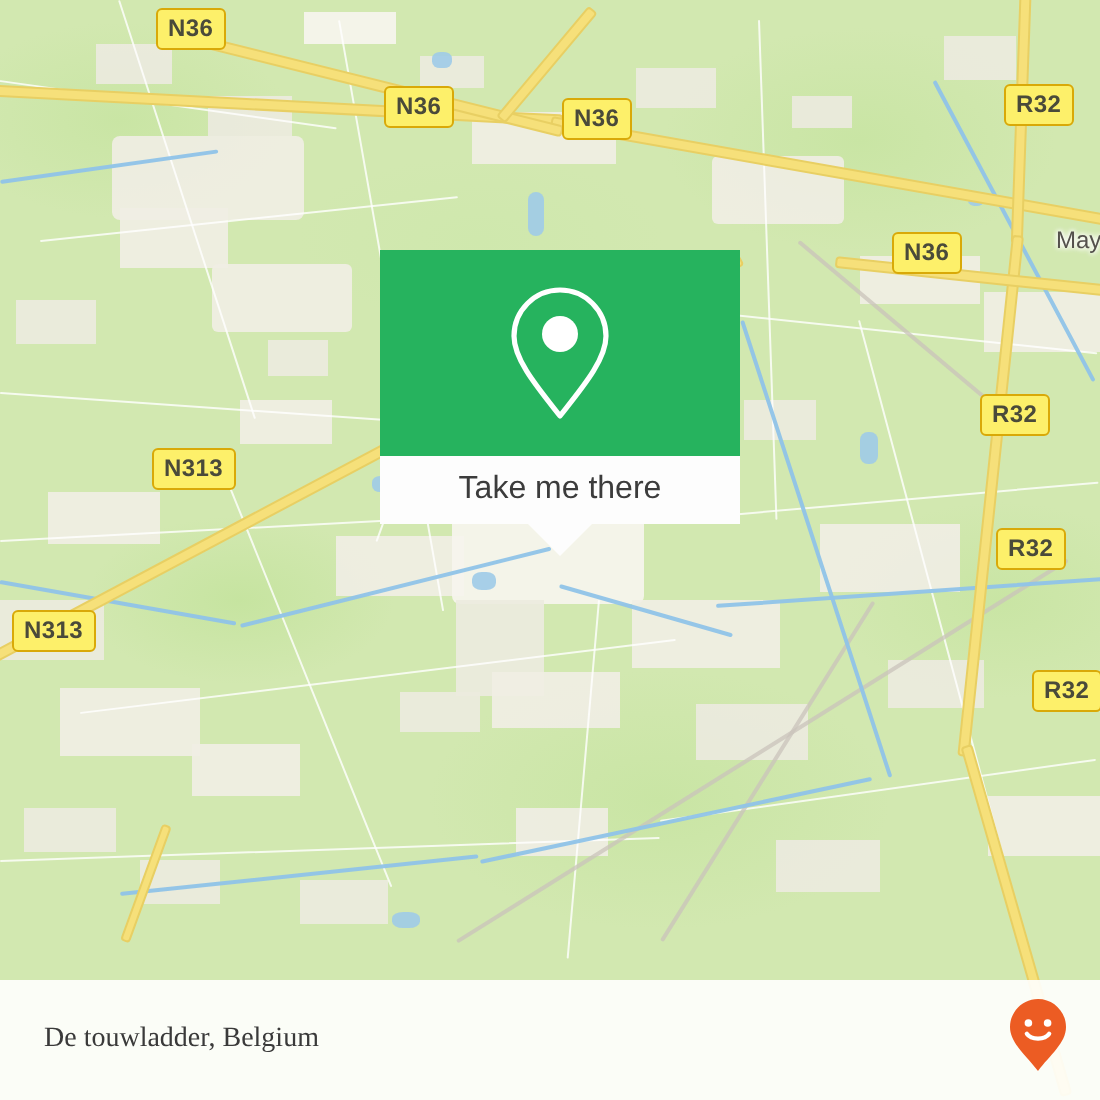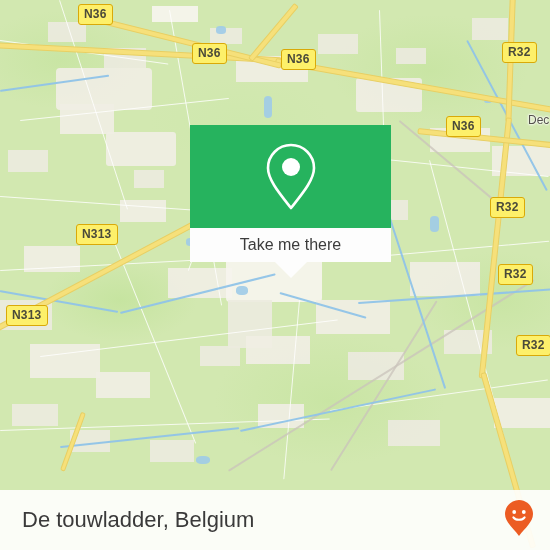--- a/index.html
+++ b/index.html
@@ -57,21 +57,21 @@
     white-space:nowrap;
     letter-spacing:.2px;
   }
   .placelabel{
     position:absolute;
     color:#54514c;font-size:12px;white-space:nowrap;
     text-shadow:0 0 3px #fff,0 0 3px #fff,0 0 2px #fff;
   }
 
   
-  .callout{position:absolute;left:190px;top:125px;width:201px;}
+  .callout{position:absolute;left:190px;top:125px;width:180px;}
   .callout-top{
     height:103px;background:#26b35e;
     display:flex;align-items:center;justify-content:center;
   }
   .pin-svg{display:block;}
   .callout-bottom{
     height:34px;background:#fdfdfd;
     display:flex;align-items:center;justify-content:center;
     color:#3c3c3c;font-size:16px;
   }
@@ -94,21 +94,21 @@
 
   
   .bottombar{
     position:absolute;left:0;top:490px;width:550px;height:60px;
     background:rgba(255,255,255,.90);
     display:flex;align-items:center;
     overflow:hidden;
   }
   .bottom-title{
     position:absolute;left:22px;top:50%;transform:translateY(-50%);
-    font-size:22px;color:#3a3a3a;white-space:nowrap;
+    font-size:14px;color:#3a3a3a;white-space:nowrap;font-family:Liberation Serif, serif;
   }
   .brand{
     position:absolute;right:14px;top:50%;transform:translateY(-50%);
     display:flex;align-items:center;
   }
   .brand-pin{margin-right:2px;display:block;}
   .brand-word{
     font-size:36px;color:#231f20;font-weight:bold;
     letter-spacing:-1.2px;line-height:36px;
     font-family:"DejaVu Sans", sans-serif;
@@ -219,21 +219,21 @@
     <div class="shield" style="left:192px;top:43px;">N36</div>
     <div class="shield" style="left:281px;top:49px;">N36</div>
     <div class="shield" style="left:502px;top:42px;">R32</div>
     <div class="shield" style="left:446px;top:116px;">N36</div>
     <div class="shield" style="left:76px;top:224px;">N313</div>
     <div class="shield" style="left:490px;top:197px;">R32</div>
     <div class="shield" style="left:6px;top:305px;">N313</div>
     <div class="shield" style="left:498px;top:264px;">R32</div>
     <div class="shield" style="left:516px;top:335px;">R32</div>
 
-    <div class="placelabel" style="left:528px;top:113px;">Dec</div>
+    <div class="placelabel" style="left:528px;top:113px;">May</div>
   </div>
 
   <div class="callout">
     <div class="callout-top">
       <span>
         <svg class="pin-svg" width="54" height="70" viewBox="0 0 54 70" aria-hidden="true">
           <path d="M27 3 C14.3 3 4 13.3 4 26 C4 38 16 52 27 66 C38 52 50 38 50 26 C50 13.3 39.7 3 27 3 Z" fill="none" stroke="#ffffff" stroke-width="2.6" stroke-linejoin="round"></path>
           <circle cx="27" cy="25" r="9" fill="#ffffff"></circle>
         </svg>
       </span>

